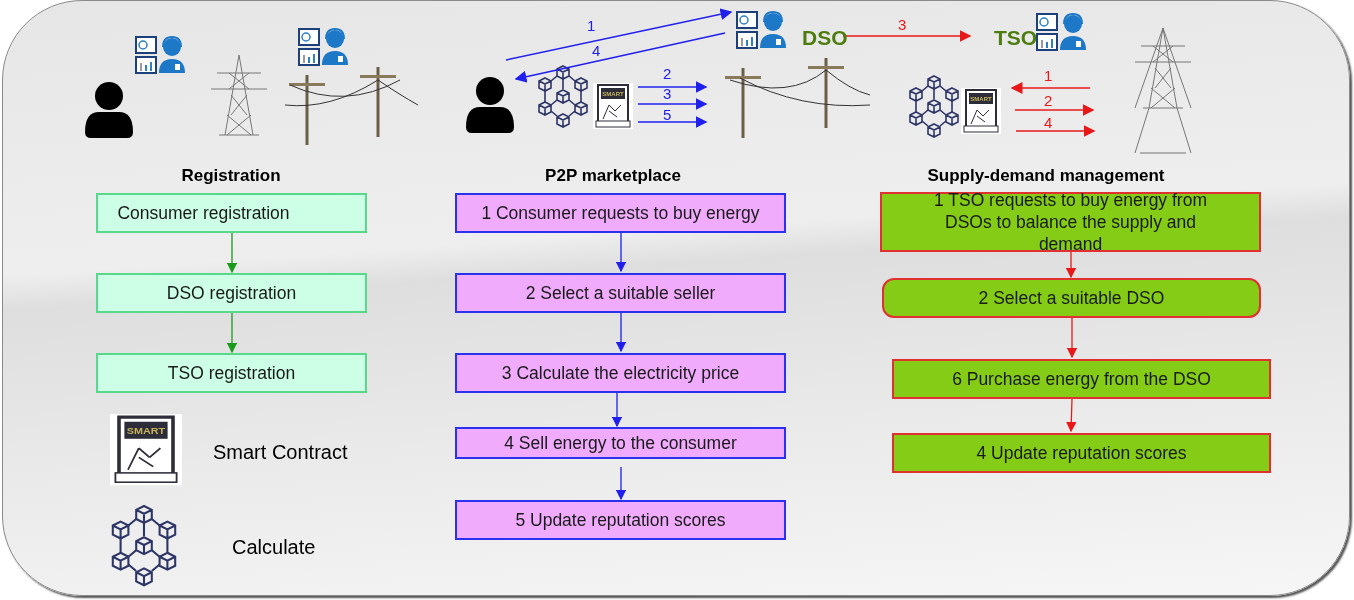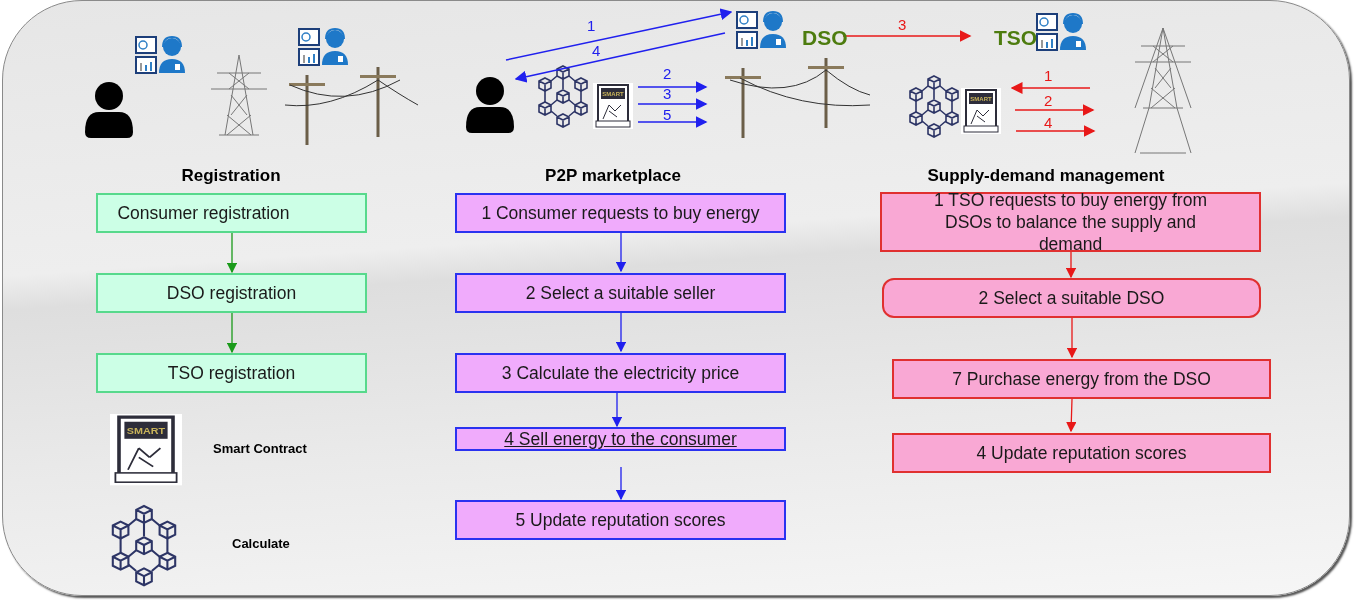--- a/index.html
+++ b/index.html
@@ -6,23 +6,23 @@
   body{width:1354px;height:600px;position:relative;overflow:hidden;font-family:"Liberation Sans",sans-serif;}
   #panel{position:absolute;left:2px;top:0px;width:1346px;height:594px;border-radius:80px;
     border:1px solid #8a8a8a;box-shadow:2px 2px 2px #555;
     background:linear-gradient(176deg,#e6e6e6 0%,#eeeeee 40%,#dedede 45%,#eaeaea 70%,#f6f6f6 100%);
     overflow:hidden;}
   #svg{position:absolute;left:0;top:0;}
   .box{position:absolute;box-sizing:border-box;display:flex;align-items:center;justify-content:center;
     text-align:center;font-size:17.5px;color:#1a1a1a;line-height:22px;}
   .g{background:#ccffe6;border:2px solid #57d98c;}
   .b{background:#f0abfc;border:2px solid #2a32f0;}
-  .r{background:#f9a8d4;border:2px solid #e03030;}
+  .r{background:#84cc16;border:2px solid #e03030;}
   .title{position:absolute;font-weight:bold;font-size:17px;color:#000;text-align:center;}
-  .lbl{position:absolute;font-weight:bold;font-size:13px;color:#000;}
+  .lbl{position:absolute;font-weight:normal;font-size:20px;color:#000;}
   .num{position:absolute;font-size:15px;}
   .blue{color:#2020ee;}
   .red{color:#e81818;}
   .actor{position:absolute;font-weight:bold;font-size:21px;color:#4d7c0f;}
 </style>
 </head>
 <body>
 
 <div id="panel"></div>
 
@@ -158,22 +158,22 @@
 <div class="title" style="left:513px;top:166px;width:200px;">P2P marketplace</div>
 <div class="title" style="left:896px;top:166px;width:300px;">Supply-demand management</div>
 
 <div class="box g" style="left:96px;top:193px;width:271px;height:40px;padding-right:56px;">Consumer registration</div>
 <div class="box g" style="left:96px;top:273px;width:271px;height:40px;">DSO registration</div>
 <div class="box g" style="left:96px;top:353px;width:271px;height:40px;">TSO registration</div>
 
 <div class="box b" style="left:455px;top:193px;width:331px;height:40px;">1 Consumer requests to buy energy</div>
 <div class="box b" style="left:455px;top:273px;width:331px;height:40px;">2 Select a suitable seller</div>
 <div class="box b" style="left:455px;top:353px;width:331px;height:40px;">3 Calculate the electricity price</div>
-<div class="box b" style="left:455px;top:427px;width:331px;height:24px;text-decoration:underline;">4 Sell energy to the consumer</div>
+<div class="box b" style="left:455px;top:427px;width:331px;height:32px;">4 Sell energy to the consumer</div>
 <div class="box b" style="left:455px;top:500px;width:331px;height:40px;">5 Update reputation scores</div>
 
 <div class="box r" style="left:880px;top:192px;width:381px;height:60px;padding:0 30px;">1 TSO requests to buy energy from DSOs to balance the supply and demand</div>
 <div class="box r" style="left:882px;top:278px;width:379px;height:40px;border-radius:12px;">2 Select a suitable DSO</div>
-<div class="box r" style="left:892px;top:359px;width:379px;height:40px;">7 Purchase energy from the DSO</div>
+<div class="box r" style="left:892px;top:359px;width:379px;height:40px;">6 Purchase energy from the DSO</div>
 <div class="box r" style="left:892px;top:433px;width:379px;height:40px;">4 Update reputation scores</div>
 
 <div class="lbl" style="left:213px;top:441px;">Smart Contract</div>
 <div class="lbl" style="left:232px;top:536px;">Calculate</div>
 
 </body></html>

